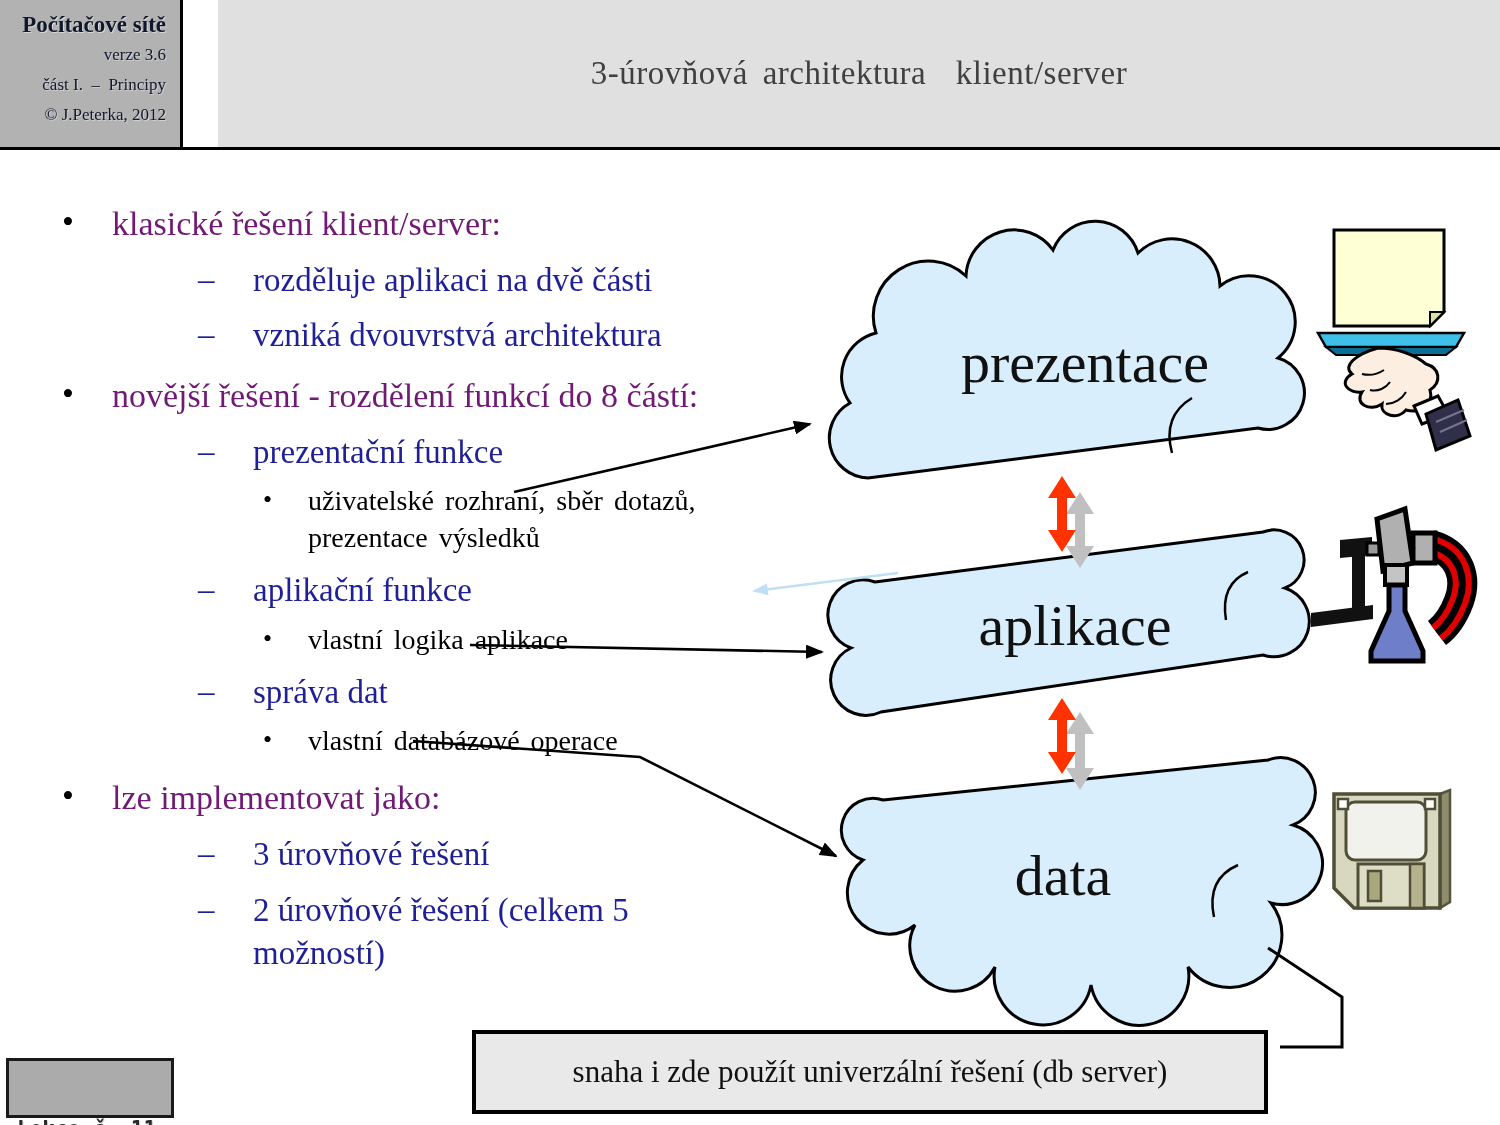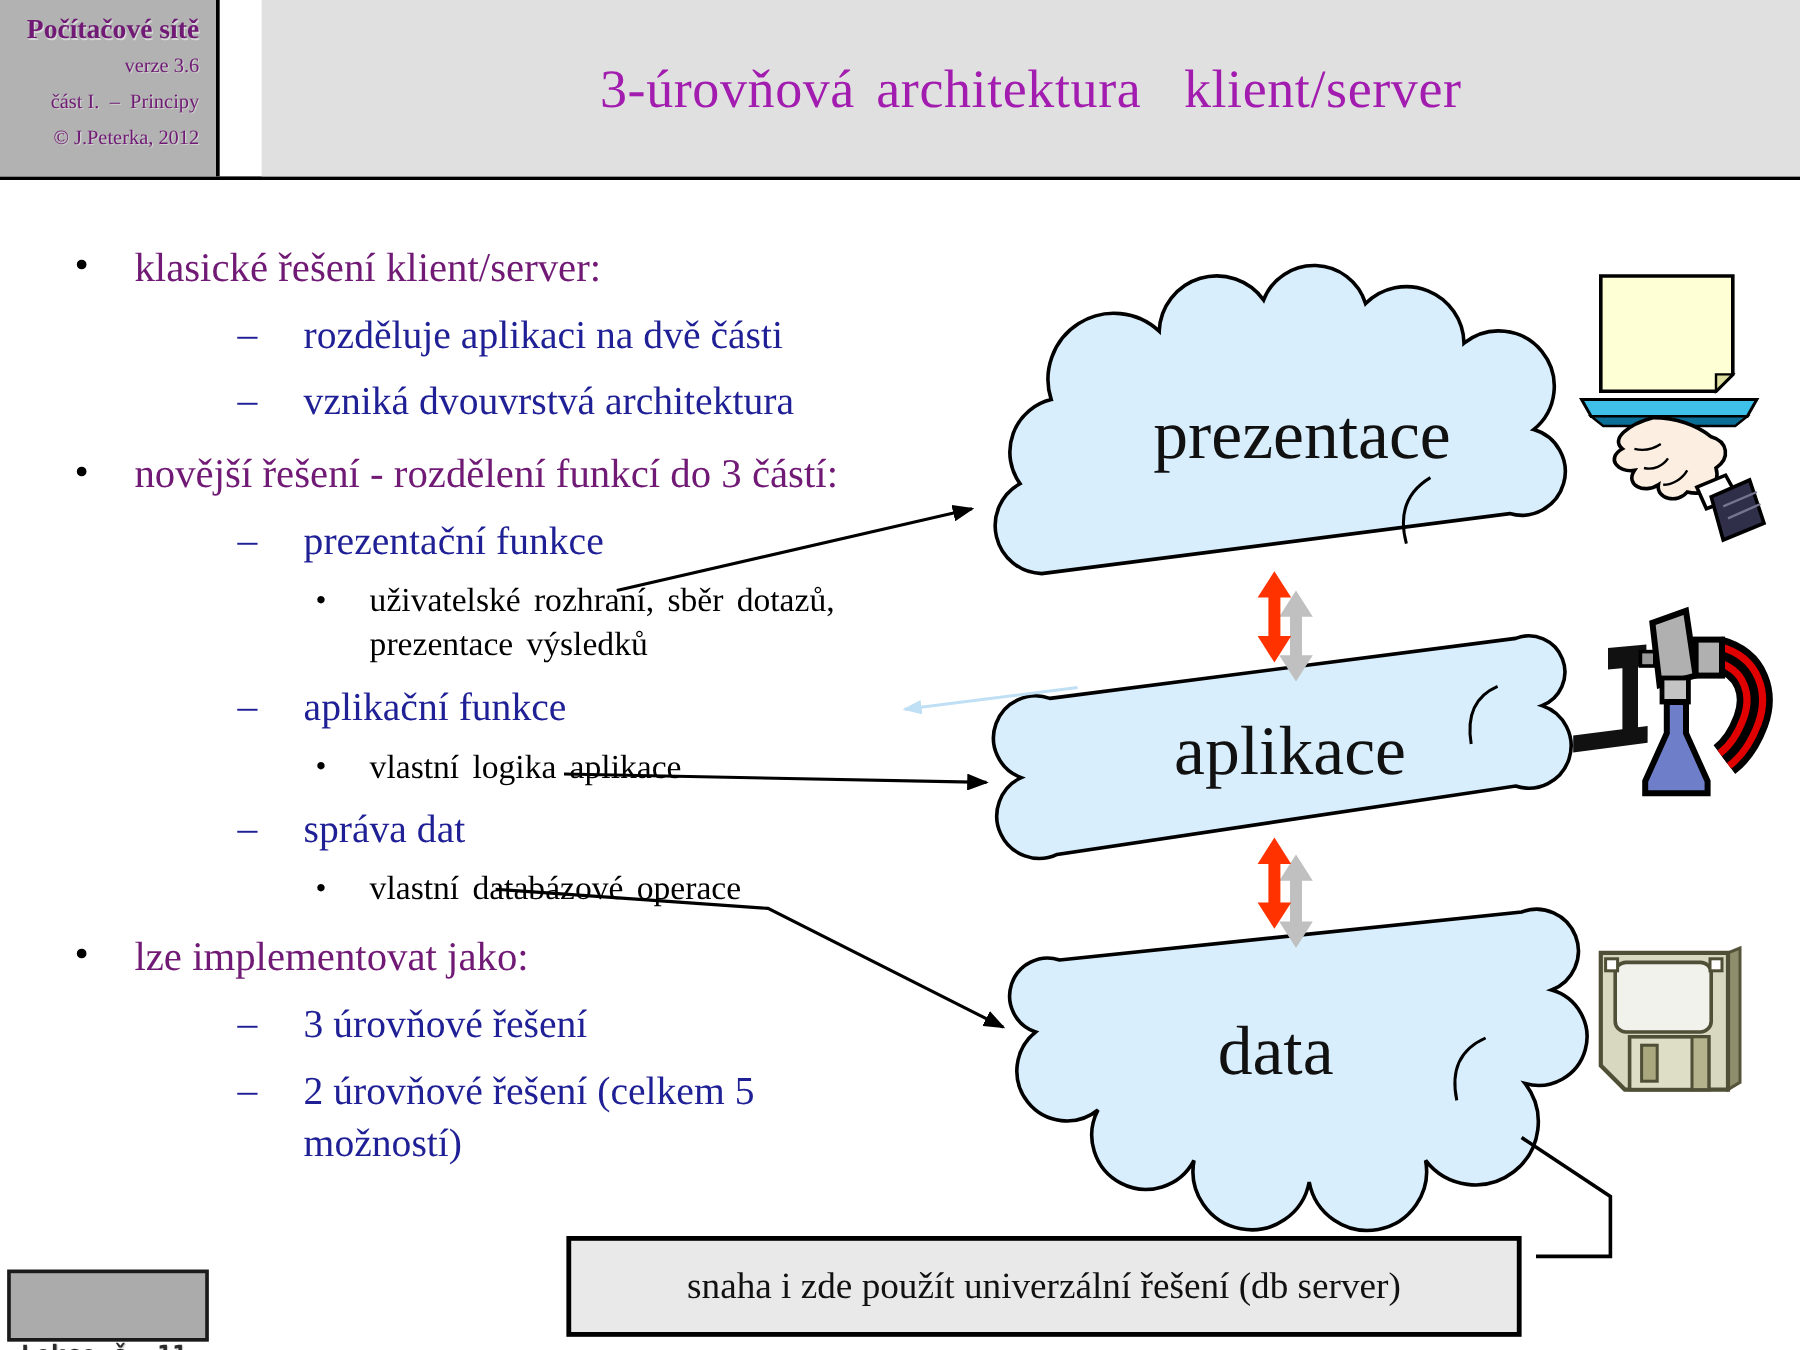--- a/index.html
+++ b/index.html
@@ -5,29 +5,29 @@
   html,body{margin:0;padding:0;background:#888;}
   .slide{
     position:relative;width:1500px;height:1125px;background:#FFFFFF;
     overflow:hidden;font-family:"Liberation Serif","DejaVu Serif",serif;
   }
   
   .header{position:absolute;left:0;top:0;width:1500px;height:150px;border-bottom:3px solid #000;box-sizing:border-box;}
   .header-box{
     position:absolute;left:0;top:0;width:183px;height:147px;background:#B2B2B2;
     border-right:3px solid #000;box-sizing:border-box;padding:10px 14px 0 6px;
-    text-align:right;color:#701a75;
+    text-align:right;color:#0f172a;
   }
   .header-box .course{font-weight:bold;font-size:23px;line-height:30px;text-shadow:1px 1px 0 #d8d8d8;}
   .header-box .hline{font-size:17px;line-height:30px;white-space:pre;text-shadow:1px 1px 0 #d0d0d0;}
   .title-band{
     position:absolute;left:218px;top:0;width:1282px;height:147px;background:#E0E0E0;
     display:flex;align-items:center;justify-content:center;
   }
-  .slide-title{font-size:45px;color:#a21caf;white-space:pre;letter-spacing:0.5px;word-spacing:6px;}
+  .slide-title{font-size:33px;color:#404040;white-space:pre;letter-spacing:0.5px;word-spacing:6px;}
   
   .bullets{position:absolute;left:48px;top:186px;width:712px;}
   .li{position:relative;box-sizing:border-box;line-height:1.32;}
   .li-1{font-size:34px;color:#701a75;padding-left:64px;padding-right:10px;margin-top:16px;}
   .li-1::before{content:"\2022";position:absolute;left:14px;top:-2px;font-size:34px;color:#000;}
   .li-2{font-size:33px;color:#1F1F96;padding-left:205px;margin-top:12px;}
   .li-2::before{content:"\2013";position:absolute;left:150px;top:-1px;font-size:33px;color:#1F1F96;}
   .li-3{font-size:28px;color:#000;padding-left:260px;margin-top:9px;word-spacing:4px;}
   .li-3::before{content:"\2022";position:absolute;left:215px;top:0;font-size:26px;color:#000;}
   
@@ -139,21 +139,21 @@
       <rect x="26" y="76" width="66" height="44" fill="#DEDDC6" stroke="#4F4E36" stroke-width="3"></rect>
       <rect x="78" y="76" width="14" height="44" fill="#B5B38D" stroke="#4F4E36" stroke-width="2.5"></rect>
       <rect x="36" y="83" width="13" height="30" fill="#A9A77E" stroke="#4F4E36" stroke-width="2.5"></rect>
     </g>
   </svg>
 
   <div class="bullets">
     <div class="li li-1">klasické řešení klient/server:</div>
     <div class="li li-2">rozděluje aplikaci na dvě části</div>
     <div class="li li-2">vzniká dvouvrstvá architektura</div>
-    <div class="li li-1">novější řešení - rozdělení funkcí do 3 částí:</div>
+    <div class="li li-1">novější řešení - rozdělení funkcí do 8 částí:</div>
     <div class="li li-2">prezentační funkce</div>
     <div class="li li-3">uživatelské rozhraní, sběr dotazů, prezentace výsledků</div>
     <div class="li li-2">aplikační funkce</div>
     <div class="li li-3">vlastní logika aplikace</div>
     <div class="li li-2">správa dat</div>
     <div class="li li-3">vlastní databázové operace</div>
     <div class="li li-1">lze implementovat jako:</div>
     <div class="li li-2">3 úrovňové řešení</div>
     <div class="li li-2">2 úrovňové řešení (celkem 5 možností)</div>
   </div>

